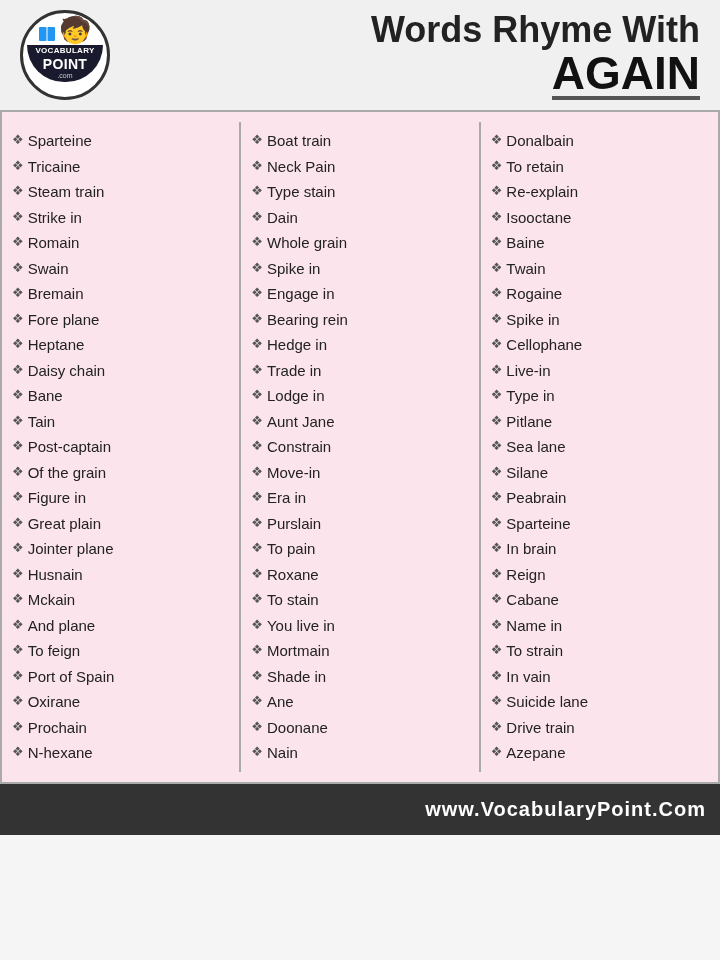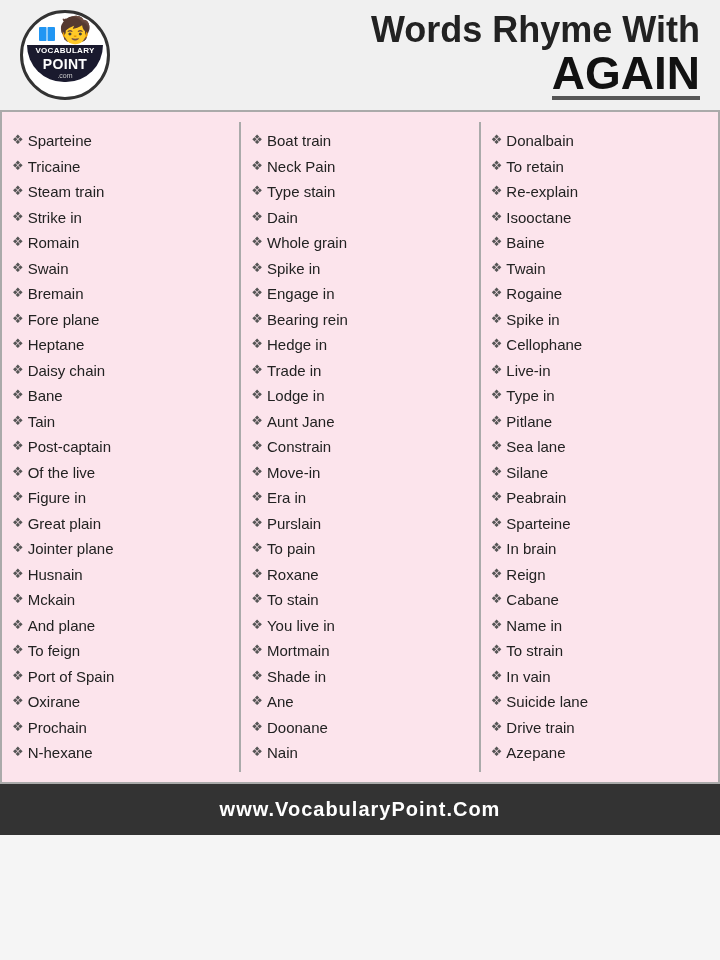--- a/index.html
+++ b/index.html
@@ -111,21 +111,21 @@
     .diamond {
       color: #555;
       font-size: 13px;
       flex-shrink: 0;
       margin-top: 1px;
     }
 
     .footer {
       background: #333;
       color: white;
-      text-align: center;
+      text-align: right;
       padding: 14px;
       font-size: 20px;
       font-weight: bold;
       letter-spacing: 1px;
     }
   </style>
 </head>
 <body>
 
 <div class="header">
@@ -205,21 +205,21 @@
         <div class="word-item">
           <span class="diamond">❖</span>
           <span>Tain</span>
         </div>
         <div class="word-item">
           <span class="diamond">❖</span>
           <span>Post-captain</span>
         </div>
         <div class="word-item">
           <span class="diamond">❖</span>
-          <span>Of the live</span>
+          <span>Of the grain</span>
         </div>
         <div class="word-item">
           <span class="diamond">❖</span>
           <span>Figure in</span>
         </div>
         <div class="word-item">
           <span class="diamond">❖</span>
           <span>Great plain</span>
         </div>
         <div class="word-item">

